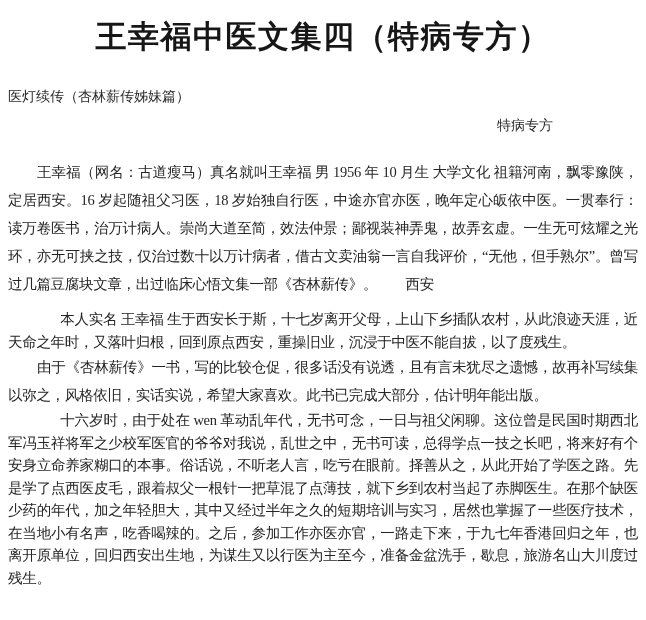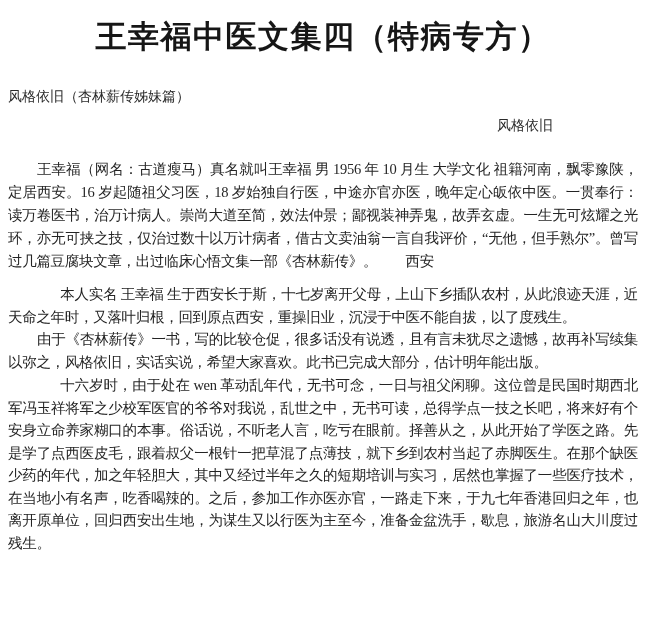--- a/index.html
+++ b/index.html
@@ -50,38 +50,38 @@
     line-height: 18px;
     color: #2a2a2a;
   }
   .para {
     margin: 0;
     font-size: 14.5px;
     letter-spacing: -0.3px;
     text-align: justify;
     color: #242424;
   }
-  .lh-wide { line-height: 23px; }
+  .lh-wide { line-height: 28px; }
   .lh-tight { line-height: 22.5px; }
   .indent-2 { text-indent: 2em; }
   .indent-deep { text-indent: 3.6em; }
   .p1 { margin-top: 23px; }
   .p3 { margin-top: 10px; }
 </style>
 </head>
 <body>
 
 <div class="page">
 
   <h1 class="doc-title">王幸福中医文集四（特病专方）</h1>
 
-  <div class="series-line">风格依旧（杏林薪传姊妹篇）</div>
+  <div class="series-line">医灯续传（杏林薪传姊妹篇）</div>
 
 
-  <div class="author-heading">风格依旧</div>
+  <div class="author-heading">特病专方</div>
 
   <p class="para lh-wide indent-2 p1">王幸福（网名：古道瘦马）真名就叫王幸福 男 1956 年 10 月生 大学文化 祖籍河南，飘零豫陕，定居西安。16 岁起随祖父习医，18 岁始独自行医，中途亦官亦医，晚年定心皈依中医。一贯奉行：读万卷医书，治万计病人。崇尚大道至简，效法仲景；鄙视装神弄鬼，故弄玄虚。一生无可炫耀之光环，亦无可挟之技，仅治过数十以万计病者，借古文卖油翁一言自我评价，“无他，但手熟尔”。曾写过几篇豆腐块文章，出过临床心悟文集一部《杏林薪传》。　　西安</p>
 
   <p class="para lh-tight indent-deep p3">本人实名 王幸福 生于西安长于斯，十七岁离开父母，上山下乡插队农村，从此浪迹天涯，近天命之年时，又落叶归根，回到原点西安，重操旧业，沉浸于中医不能自拔，以了度残生。</p>
 
   <p class="para lh-wide indent-2">由于《杏林薪传》一书，写的比较仓促，很多话没有说透，且有言未犹尽之遗憾，故再补写续集以弥之，风格依旧，实话实说，希望大家喜欢。此书已完成大部分，估计明年能出版。</p>
 
   <p class="para lh-tight indent-deep">十六岁时，由于处在 wen 革动乱年代，无书可念，一日与祖父闲聊。这位曾是民国时期西北军冯玉祥将军之少校军医官的爷爷对我说，乱世之中，无书可读，总得学点一技之长吧，将来好有个安身立命养家糊口的本事。俗话说，不听老人言，吃亏在眼前。择善从之，从此开始了学医之路。先是学了点西医皮毛，跟着叔父一根针一把草混了点薄技，就下乡到农村当起了赤脚医生。在那个缺医少药的年代，加之年轻胆大，其中又经过半年之久的短期培训与实习，居然也掌握了一些医疗技术，在当地小有名声，吃香喝辣的。之后，参加工作亦医亦官，一路走下来，于九七年香港回归之年，也离开原单位，回归西安出生地，为谋生又以行医为主至今，准备金盆洗手，歇息，旅游名山大川度过残生。</p>
 
 </div>

